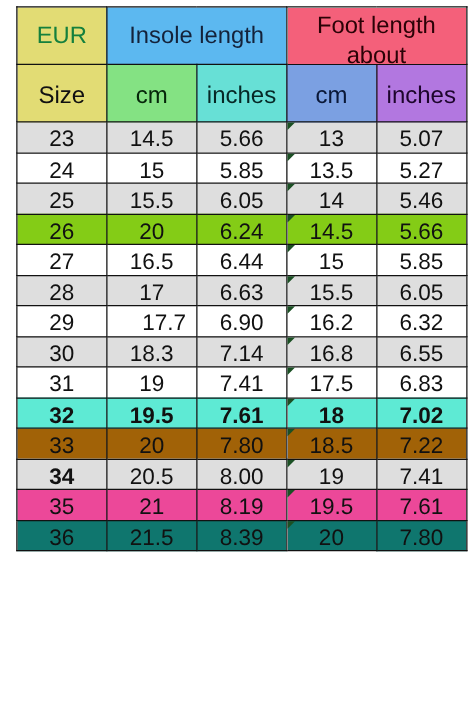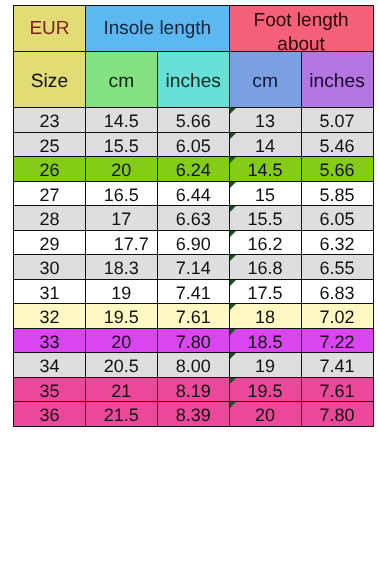--- a/index.html
+++ b/index.html
@@ -42,60 +42,67 @@
   table.size-table tr.h1 td[data-name="header-foot-length"] {
     position: relative;
     line-height: 20.5px;
   }
   table.size-table tr.h1 td[data-name="header-foot-length"] > span {
     position: absolute;
     left: 0; right: 0;
     top: 3px;
     line-height: 24px;
   }
-  .h2 { height: 56px; }
+  .h2 { height: 46px; }
   table.size-table tr.h2 td { font-size: 19.2px; padding-top: 4.5px; }
   .dr { height: 15px; }
   table.size-table tr.dr td { font-size: 18px; padding-top: 3px; }
   td.marked { position: relative; }
   td.marked .tri {
     position: absolute;
     left: 0; top: 0;
     width: 0; height: 0;
     border-top: 6px solid #1b5024;
     border-right: 6.4px solid transparent;
     pointer-events: none;
   }
 </style>
 </head>
 <body>
 
 <div id="page" data-name="page">
   <table class="size-table" data-name="shoe-size-table">
     <tbody data-name="table-body">
       <tr class="h1" data-name="header-group-row">
-        <td data-name="header-eur" style="background: rgb(226, 220, 116); color: #7f1d1d; border-color: rgb(17, 17, 17);">EUR</td>
+        <td data-name="header-eur" style="background: rgb(226, 220, 116); color: #15803d; border-color: rgb(17, 17, 17);">EUR</td>
         <td colspan="2" data-name="header-insole-length" style="background: rgb(92, 184, 240); color: rgb(20, 34, 58); border-color: rgb(17, 17, 17);">Insole length</td>
         <td colspan="2" data-name="header-foot-length" style="background: rgb(244, 96, 122); color: rgb(43, 2, 6); border-color: rgb(17, 17, 17);">
             <span data-name="header-foot-length-label">Foot length about</span>
           </td>
       </tr>
       <tr class="h2" data-name="header-unit-row">
         <td data-name="header-size" style="background: rgb(226, 220, 116); color: rgb(17, 17, 17); border-color: rgb(17, 17, 17);">Size</td>
         <td data-name="header-insole-cm" style="background: rgb(132, 226, 131); color: rgb(6, 38, 10); border-color: rgb(17, 17, 17);">cm</td>
         <td data-name="header-insole-inches" style="background: rgb(103, 224, 214); color: rgb(6, 40, 38); border-color: rgb(17, 17, 17);">inches</td>
         <td data-name="header-foot-cm" style="background: rgb(123, 160, 226); color: rgb(10, 24, 56); border-color: rgb(17, 17, 17);">cm</td>
         <td data-name="header-foot-inches" style="background: rgb(178, 119, 224); color: rgb(29, 5, 44); border-color: rgb(17, 17, 17);">inches</td>
       </tr>
     <tr class="dr" data-name="table-row" style="background: rgb(222, 222, 222);">
           <td data-name="cell-eur-size" style="border-color: rgb(17, 17, 17);">23</td>
           <td data-name="cell-insole-cm" style="border-color: rgb(17, 17, 17);">14.5</td>
           <td data-name="cell-insole-inches" style="border-color: rgb(17, 17, 17);">5.66</td>
           <td class="marked" data-name="cell-foot-cm" style="border-color: rgb(17, 17, 17);"><span class="tri" data-name="comment-marker-triangle-icon" style="border-top-color: rgb(27, 80, 36);"></span><span class="val" data-name="cell-foot-cm-value">13</span></td>
           <td data-name="cell-foot-inches" style="border-color: rgb(17, 17, 17);">5.07</td>
+        </tr>
+        <tr class="dr" data-name="table-row" style="background: rgb(255, 255, 255);">
+          <td data-name="cell-eur-size" style="border-color: rgb(17, 17, 17);">24</td>
+          <td data-name="cell-insole-cm" style="border-color: rgb(17, 17, 17);">15</td>
+          <td data-name="cell-insole-inches" style="border-color: rgb(17, 17, 17);">5.85</td>
+          <td class="marked" data-name="cell-foot-cm" style="border-color: rgb(17, 17, 17);"><span class="tri" data-name="comment-marker-triangle-icon" style="border-top-color: rgb(27, 80, 36);"></span><span class="val" data-name="cell-foot-cm-value">13.5</span></td>
+          <td data-name="cell-foot-inches" style="border-color: rgb(17, 17, 17);">5.27</td>
         </tr>
         <tr class="dr" data-name="table-row" style="background: rgb(222, 222, 222);">
           <td data-name="cell-eur-size" style="border-color: rgb(17, 17, 17);">25</td>
           <td data-name="cell-insole-cm" style="border-color: rgb(17, 17, 17);">15.5</td>
           <td data-name="cell-insole-inches" style="border-color: rgb(17, 17, 17);">6.05</td>
           <td class="marked" data-name="cell-foot-cm" style="border-color: rgb(17, 17, 17);"><span class="tri" data-name="comment-marker-triangle-icon" style="border-top-color: rgb(27, 80, 36);"></span><span class="val" data-name="cell-foot-cm-value">14</span></td>
           <td data-name="cell-foot-inches" style="border-color: rgb(17, 17, 17);">5.46</td>
         </tr>
         <tr class="dr" data-name="table-row" style="background: #84cc16;">
           <td data-name="cell-eur-size" style="border-color: rgb(17, 17, 17);">26</td>
@@ -132,49 +139,49 @@
           <td class="marked" data-name="cell-foot-cm" style="border-color: rgb(17, 17, 17);"><span class="tri" data-name="comment-marker-triangle-icon" style="border-top-color: rgb(27, 80, 36);"></span><span class="val" data-name="cell-foot-cm-value">16.8</span></td>
           <td data-name="cell-foot-inches" style="border-color: rgb(17, 17, 17);">6.55</td>
         </tr>
         <tr class="dr" data-name="table-row" style="background: rgb(255, 255, 255);">
           <td data-name="cell-eur-size" style="border-color: rgb(17, 17, 17);">31</td>
           <td data-name="cell-insole-cm" style="border-color: rgb(17, 17, 17);">19</td>
           <td data-name="cell-insole-inches" style="border-color: rgb(17, 17, 17);">7.41</td>
           <td class="marked" data-name="cell-foot-cm" style="border-color: rgb(17, 17, 17);"><span class="tri" data-name="comment-marker-triangle-icon" style="border-top-color: rgb(27, 80, 36);"></span><span class="val" data-name="cell-foot-cm-value">17.5</span></td>
           <td data-name="cell-foot-inches" style="border-color: rgb(17, 17, 17);">6.83</td>
         </tr>
-        <tr class="dr" data-name="table-row" style="background: #fef9c3;">
+        <tr class="dr" data-name="table-row" style="background: #5eead4; font-weight: bold;">
           <td data-name="cell-eur-size" style="border-color: rgb(17, 17, 17);">32</td>
           <td data-name="cell-insole-cm" style="border-color: rgb(17, 17, 17);">19.5</td>
           <td data-name="cell-insole-inches" style="border-color: rgb(17, 17, 17);">7.61</td>
           <td class="marked" data-name="cell-foot-cm" style="border-color: rgb(17, 17, 17);"><span class="tri" data-name="comment-marker-triangle-icon" style="border-top-color: rgb(27, 80, 36);"></span><span class="val" data-name="cell-foot-cm-value">18</span></td>
           <td data-name="cell-foot-inches" style="border-color: rgb(17, 17, 17);">7.02</td>
         </tr>
-        <tr class="dr" data-name="table-row" style="background: #d946ef;">
+        <tr class="dr" data-name="table-row" style="background: #a16207;">
           <td data-name="cell-eur-size" style="border-color: rgb(17, 17, 17);">33</td>
           <td data-name="cell-insole-cm" style="border-color: rgb(17, 17, 17);">20</td>
           <td data-name="cell-insole-inches" style="border-color: rgb(17, 17, 17);">7.80</td>
           <td class="marked" data-name="cell-foot-cm" style="border-color: rgb(17, 17, 17);"><span class="tri" data-name="comment-marker-triangle-icon" style="border-top-color: rgb(27, 80, 36);"></span><span class="val" data-name="cell-foot-cm-value">18.5</span></td>
           <td data-name="cell-foot-inches" style="border-color: rgb(17, 17, 17);">7.22</td>
         </tr>
         <tr class="dr" data-name="table-row" style="background: rgb(222, 222, 222);">
-          <td data-name="cell-eur-size" style="border-color: rgb(17, 17, 17);">34</td>
+          <td data-name="cell-eur-size" style="border-color: rgb(17, 17, 17); font-weight: bold;">34</td>
           <td data-name="cell-insole-cm" style="border-color: rgb(17, 17, 17);">20.5</td>
           <td data-name="cell-insole-inches" style="border-color: rgb(17, 17, 17);">8.00</td>
           <td class="marked" data-name="cell-foot-cm" style="border-color: rgb(17, 17, 17);"><span class="tri" data-name="comment-marker-triangle-icon" style="border-top-color: rgb(27, 80, 36);"></span><span class="val" data-name="cell-foot-cm-value">19</span></td>
           <td data-name="cell-foot-inches" style="border-color: rgb(17, 17, 17);">7.41</td>
         </tr>
         <tr class="dr" data-name="table-row" style="background: #ec4899;">
           <td data-name="cell-eur-size" style="border-color: rgb(17, 17, 17);">35</td>
           <td data-name="cell-insole-cm" style="border-color: rgb(17, 17, 17); text-align: center;">21</td>
           <td data-name="cell-insole-inches" style="border-color: rgb(17, 17, 17);">8.19</td>
           <td class="marked" data-name="cell-foot-cm" style="border-color: rgb(17, 17, 17);"><span class="tri" data-name="comment-marker-triangle-icon" style="border-top-color: rgb(27, 80, 36);"></span><span class="val" data-name="cell-foot-cm-value">19.5</span></td>
           <td data-name="cell-foot-inches" style="border-color: rgb(17, 17, 17);">7.61</td>
         </tr>
-        <tr class="dr" data-name="table-row" style="background: #ec4899;">
+        <tr class="dr" data-name="table-row" style="background: #0f766e;">
           <td data-name="cell-eur-size" style="border-color: rgb(17, 17, 17);">36</td>
           <td data-name="cell-insole-cm" style="border-color: rgb(17, 17, 17);">21.5</td>
           <td data-name="cell-insole-inches" style="border-color: rgb(17, 17, 17);">8.39</td>
           <td class="marked" data-name="cell-foot-cm" style="border-color: rgb(17, 17, 17);"><span class="tri" data-name="comment-marker-triangle-icon" style="border-top-color: rgb(27, 80, 36);"></span><span class="val" data-name="cell-foot-cm-value">20</span></td>
           <td data-name="cell-foot-inches" style="border-color: rgb(17, 17, 17);">7.80</td>
         </tr>
       </tbody>
   </table>
 
 </div>

